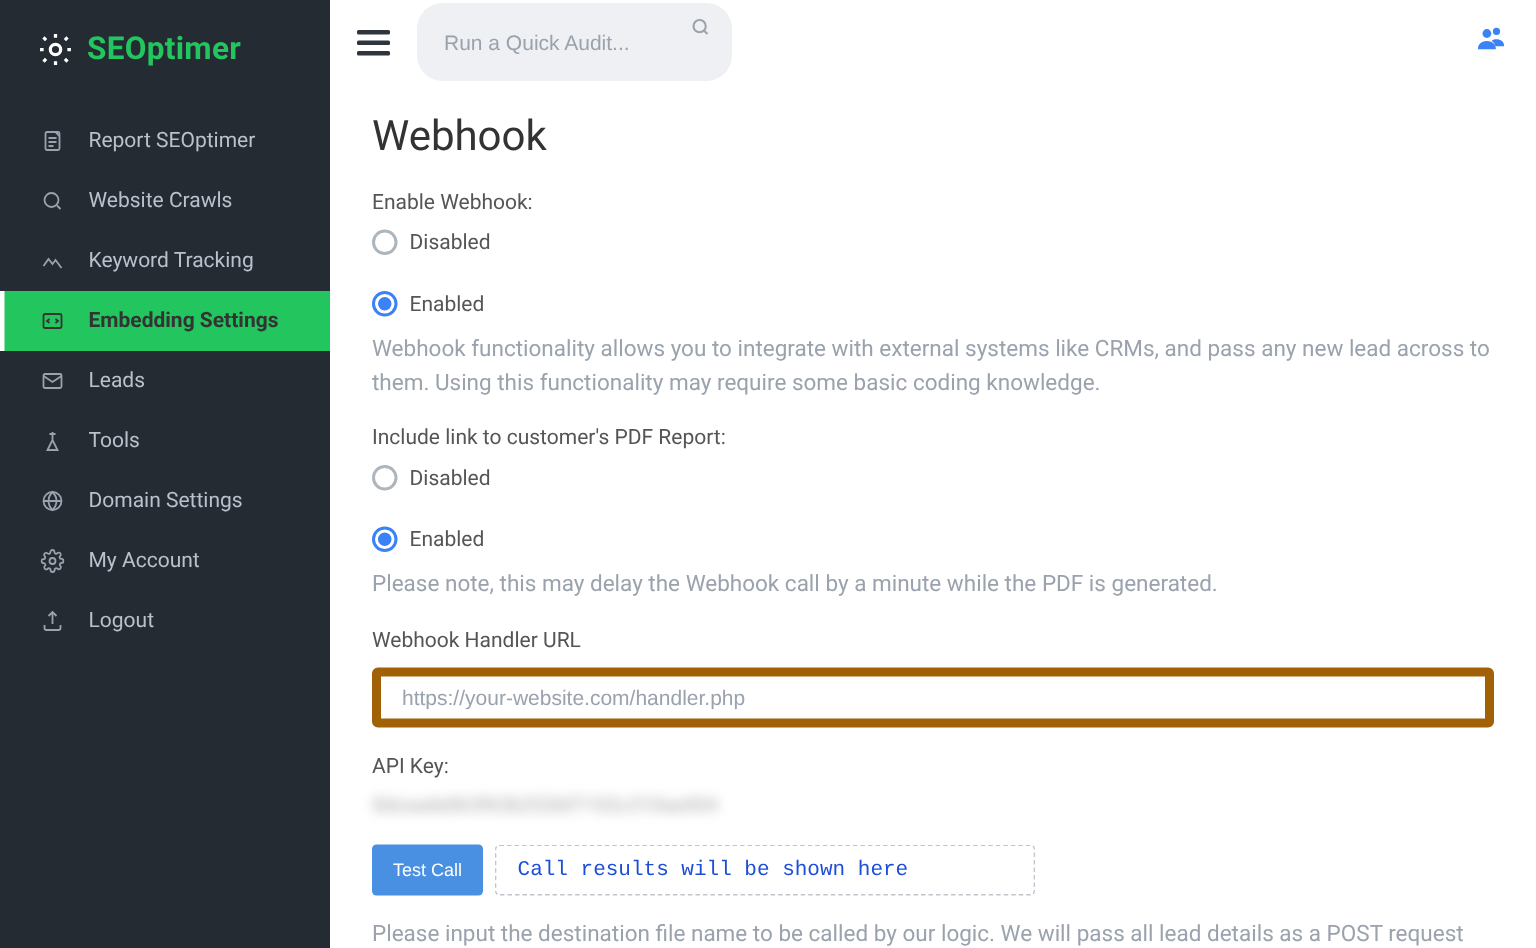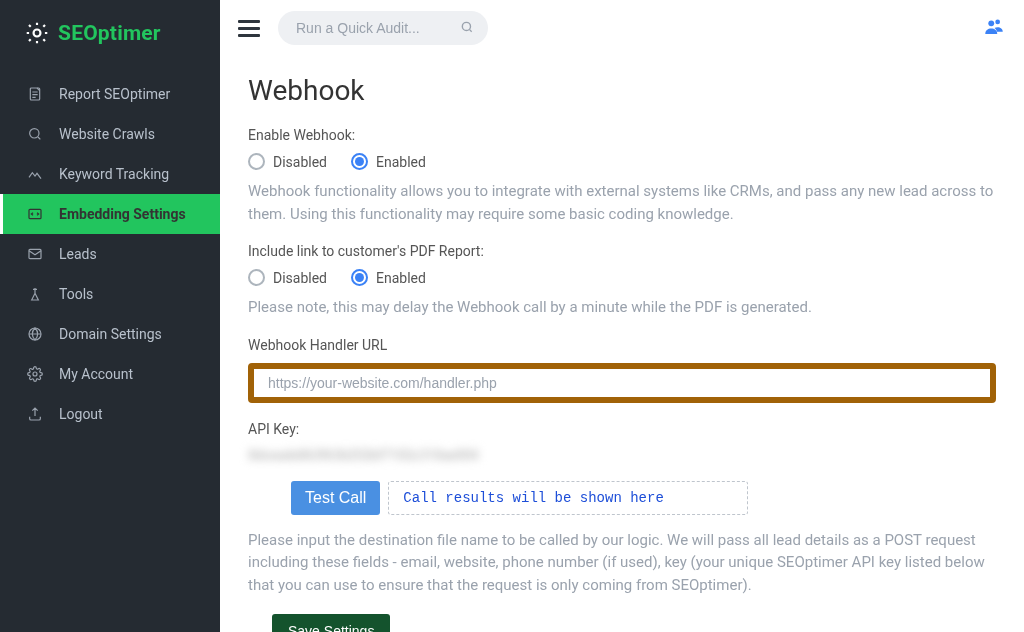--- a/index.html
+++ b/index.html
@@ -18,41 +18,41 @@
 .nav-icon { width: 16px; height: 16px; display: flex; align-items: center; justify-content: center; flex-shrink: 0; }
 .nav-icon svg { width: 16px; height: 16px; }
 .nav-item.active .nav-icon svg { stroke: #333; }
 
 
 .main { flex: 1; display: flex; flex-direction: column; }
 .topbar { height: 56px; display: flex; align-items: center; padding: 0 18px; gap: 18px; }
 .hamburger { width: 22px; cursor: pointer; }
 .hamburger div { height: 3px; background: #2e353d; border-radius: 1px; margin: 4px 0; }
 .search { position: relative; width: 210px; }
-.search input { width: 100%; height: 34px; border: none; background: #eef0f3; border-radius: 17px; padding: 0 36px 0 18px; font-size: 14px; color: #888; outline: none; }
+.search input { width: 100%; height: 52px; border: none; background: #eef0f3; border-radius: 17px; padding: 0 36px 0 18px; font-size: 14px; color: #888; outline: none; }
 .search input::placeholder { color: #9aa2ad; }
 .search-icon { position: absolute; right: 14px; top: 9px; color: #9aa2ad; }
 .top-right { margin-left: auto; color: #3b82f6; }
 
 
 .content { padding: 18px 28px; max-width: 1010px; }
 .page-title { font-size: 28px; font-weight: 400; color: #333; margin-bottom: 20px; }
 .form-group { margin-bottom: 18px; }
 .form-label { color: #555; font-size: 14px; margin-bottom: 10px; display: block; }
-.radio-row { display: flex; gap: 24px; margin-bottom: 10px; }
+.radio-row { display: flex; gap: 24px; margin-bottom: 10px; flex-direction: column; }
 .radio-opt { display: flex; align-items: center; gap: 8px; cursor: pointer; color: #555; }
 .radio-circle { width: 17px; height: 17px; border: 2px solid #adb5bd; border-radius: 50%; display: flex; align-items: center; justify-content: center; flex-shrink: 0; }
 .radio-opt.selected .radio-circle { border-color: #3b82f6; }
 .radio-opt.selected .radio-circle::after { content: ""; width: 9px; height: 9px; background: #3b82f6; border-radius: 50%; }
 .help-text { color: #9aa2ad; font-size: 15px; line-height: 1.5; }
 .text-input { width: 100%; height: 40px; border: 6px solid #a16207; border-radius: 4px; padding: 0 14px; font-size: 14px; color: #000000; outline: none; }
 .text-input::placeholder { color: #9aa2ad; }
 .api-key-val { color: #c5c5c5; font-size: 14px; filter: blur(4px); user-select: none; letter-spacing: -0.5px; font-weight:700; }
 .test-row { display: flex; gap: 8px; align-items: stretch; margin-top: 6px; margin-bottom: 14px; }
-.btn-test { background: #4a90e2; color: #fff; border: none; border-radius: 3px; padding: 8px 14px; font-size: 16px; cursor: pointer; margin-left: 43px; }
+.btn-test { background: #4a90e2; color: #fff; border: none; border-radius: 3px; padding: 8px 14px; font-size: 12px; cursor: pointer; }
 .result-box { flex: 0 0 auto; border: 1px dashed #bfc5cd; border-radius: 3px; padding: 8px 14px; color: #1d4ed8; font-size: 14px; min-width: 360px; font-family: Liberation Mono, monospace; }
 .btn-save { background: #14532d; color: #fff; border: none; border-radius: 3px; padding: 9px 16px; font-size: 14px; cursor: pointer; margin-left: 24px; }
 </style>
 </head>
 <body>
 
 <div class="app">
 
   <aside class="sidebar">
     <div class="logo-wrap">

